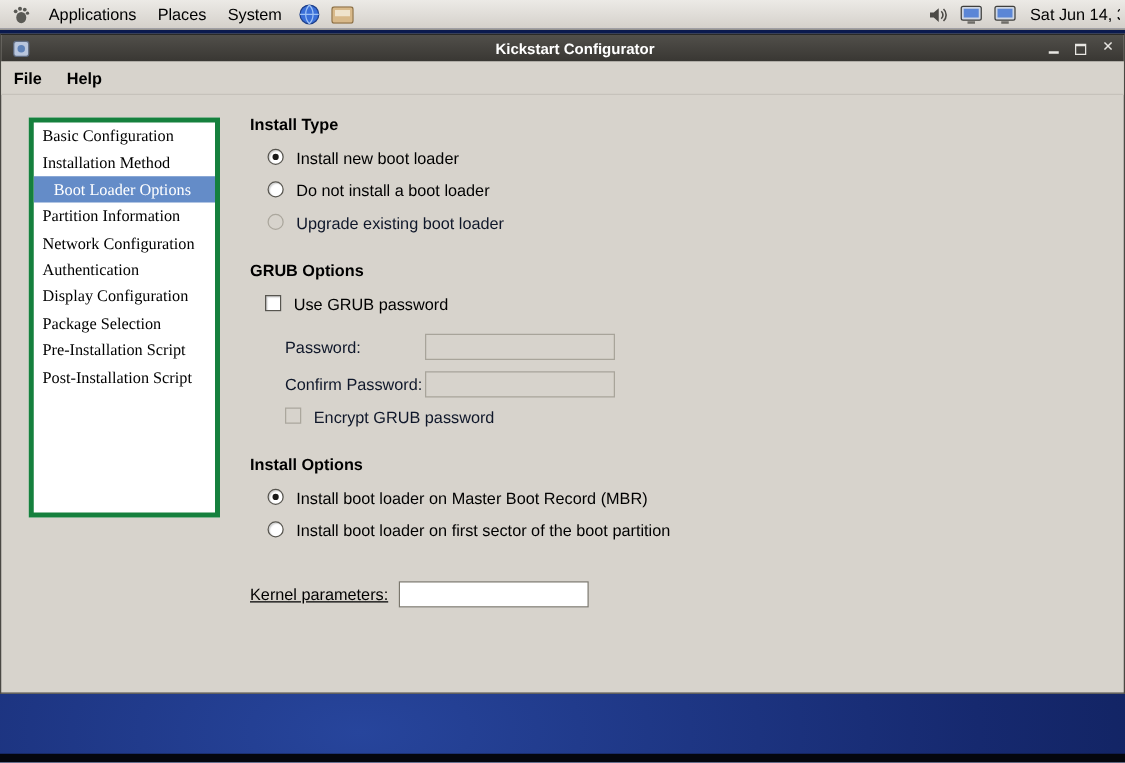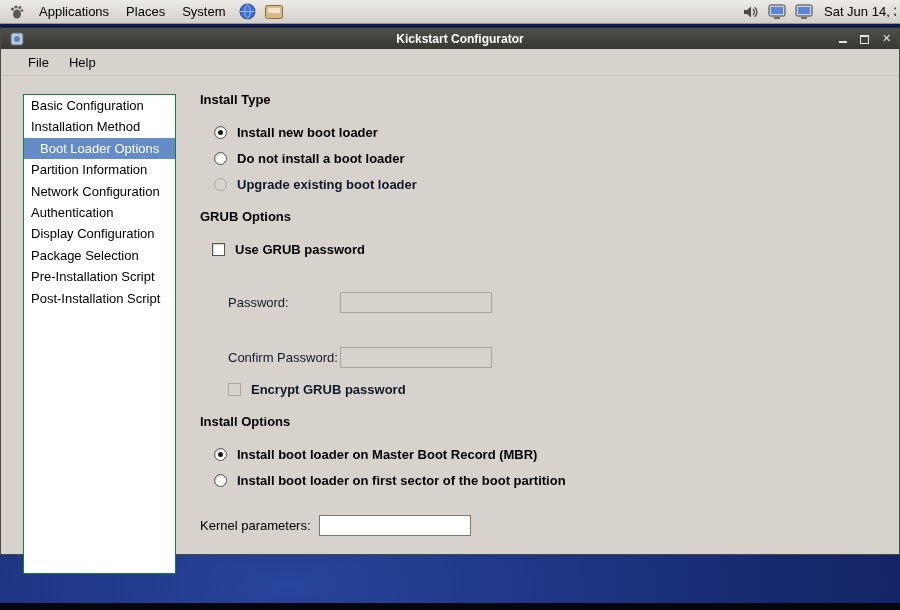--- a/index.html
+++ b/index.html
@@ -40,64 +40,64 @@
     position: absolute; left: 0; right: 0; text-align: center;
     color: #fff; font-weight: bold; font-size: 12px; pointer-events: none; padding-left: 20px;
   }
   .win-buttons { position: absolute; right: 6px; top: 0; height: 21px; display: flex; align-items: center; gap: 9px; }
   .win-btn { width: 13px; height: 13px; display: flex; align-items: flex-end; justify-content: center; color: #e8e6e2; font-size: 11px; line-height: 13px; cursor: default; }
   .glyph-min { width: 8px; height: 2px; background: #e8e6e2; margin-bottom: 2px; }
   .glyph-max { width: 9px; height: 9px; border: 1px solid #e8e6e2; border-top-width: 2px; margin-bottom: 1px; }
 
   .menubar {
     height: 27px; background: #d7d3cc; display: flex; align-items: center;
-    padding-left: 17px; border-bottom: 1px solid #c6c2bb;
+    padding-left: 0; border-bottom: 1px solid #c6c2bb; font-weight: bold;
   }
   .menubar-item { padding: 5px 10px; }
 
   
   .content { position: relative; height: 478px; }
   .sidebar {
-    position: absolute; left: 22px; top: 18px; width: 153px; height: 480px;
-    background: #fff; border: 1px solid #15803d; overflow: hidden;
+    position: absolute; left: 22px; top: 18px; width: 153px; height: 320px;
+    background: #fff; border: 4px solid #15803d; overflow: hidden; font-family: Liberation Serif, serif;
   }
   .sidebar-item { padding: 2px 7px; height: 21.4px; line-height: 17px; white-space: nowrap; }
   .sidebar-item.selected { background: #648cc8; color: #fff; padding-left: 16px; }
 
   .main { position: absolute; left: 199px; top: 16px; width: 560px; }
   .section-heading { font-weight: bold; margin-bottom: 12px; }
   .gap-top { margin-top: 12px; }
 
-  .opt-row { display: flex; align-items: center; gap: 10px; height: 26px; padding-left: 14px; font-weight: bold; }
+  .opt-row { display: flex; align-items: flex-start; gap: 10px; height: 26px; padding-left: 14px; }
   .radio {
     width: 13px; height: 13px; border-radius: 50%; background: #fff;
     border: 1px solid #57554f; box-shadow: inset 1px 1px 1px rgba(0,0,0,0.18);
     position: relative; flex: none;
   }
   .radio.checked::after {
     content: ""; position: absolute; left: 3px; top: 3px;
     width: 5px; height: 5px; border-radius: 50%; background: #191919;
   }
   .radio.disabled { border-color: #aba79d; background: #d7d3cc; box-shadow: none; }
   .checkbox {
     width: 13px; height: 13px; background: #fff; flex: none;
     border: 1px solid #57554f; box-shadow: inset 1px 1px 1px rgba(0,0,0,0.18);
   }
   .checkbox.disabled { border-color: #aba79d; background: #d7d3cc; box-shadow: none; }
   .disabled-text { color: #0f172a; }
 
-  .field-row { display: flex; align-items: center; height: 30px; padding-left: 28px; margin-top: 25px; }
+  .field-row { display: flex; align-items: center; height: 30px; padding-left: 28px; }
   .field-label { width: 112px; }
   .text-input {
     width: 152px; height: 21px; border: 1px solid #7b776d; background: #fff;
     font-family: "Liberation Sans", sans-serif; font-size: 13px; padding: 0 4px;
   }
   .text-input:disabled { background: #d7d3cc; border-color: #a8a49a; color: #a19d93; }
   .encrypt-row { padding-left: 28px; margin-top: 4px; }
-  .kernel-row { display: flex; align-items: center; gap: 8px; margin-top: 22px; }
+  .kernel-row { display: flex; align-items: center; gap: 8px; margin-top: 22px; text-decoration: underline; }
 </style>
 </head>
 <body>
 
 <div class="panel">
   <span class="panel-icon">
     <svg width="16" height="16" viewBox="0 0 16 16">
       <ellipse cx="8" cy="10" rx="4" ry="4.5" fill="#5a5a55"></ellipse>
       <circle cx="3.5" cy="5" r="1.5" fill="#5a5a55"></circle>
       <circle cx="7" cy="3" r="1.6" fill="#5a5a55"></circle>

